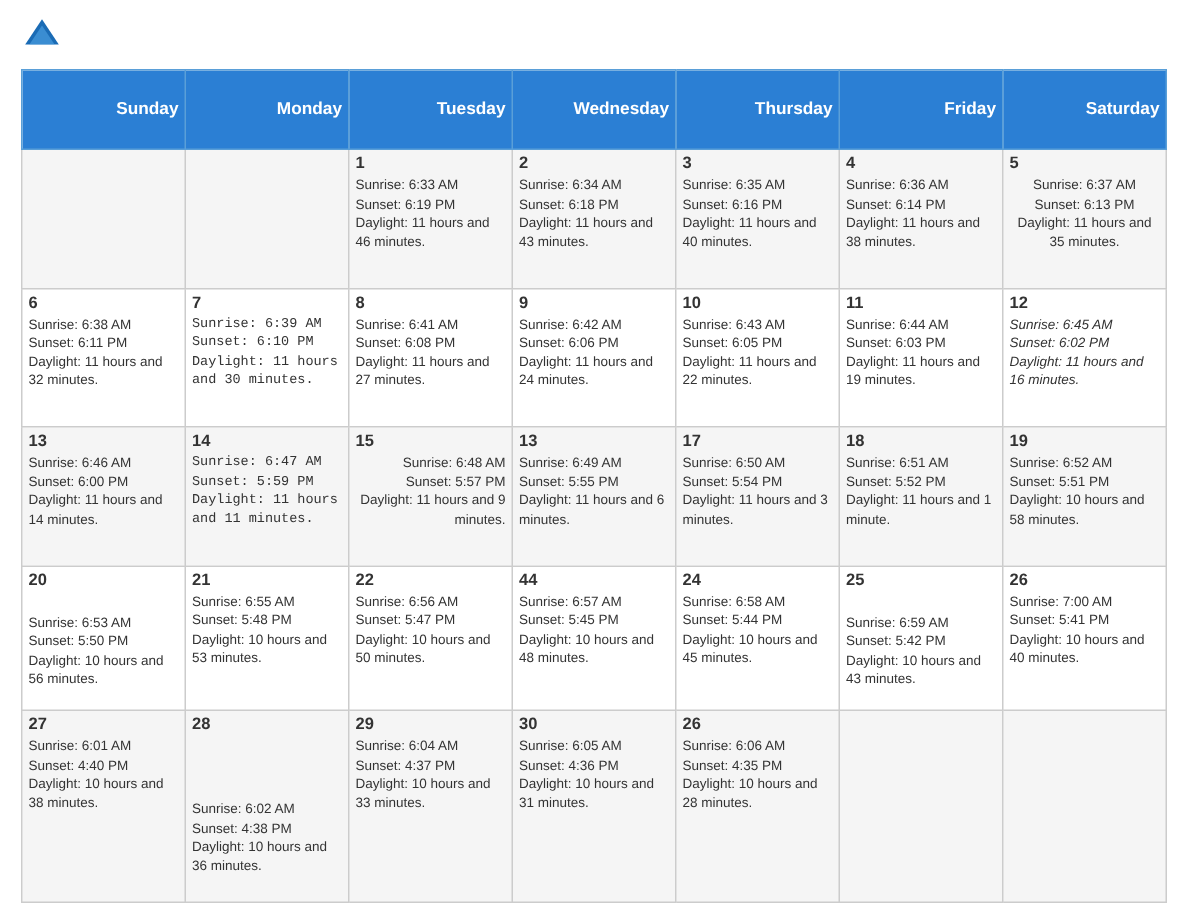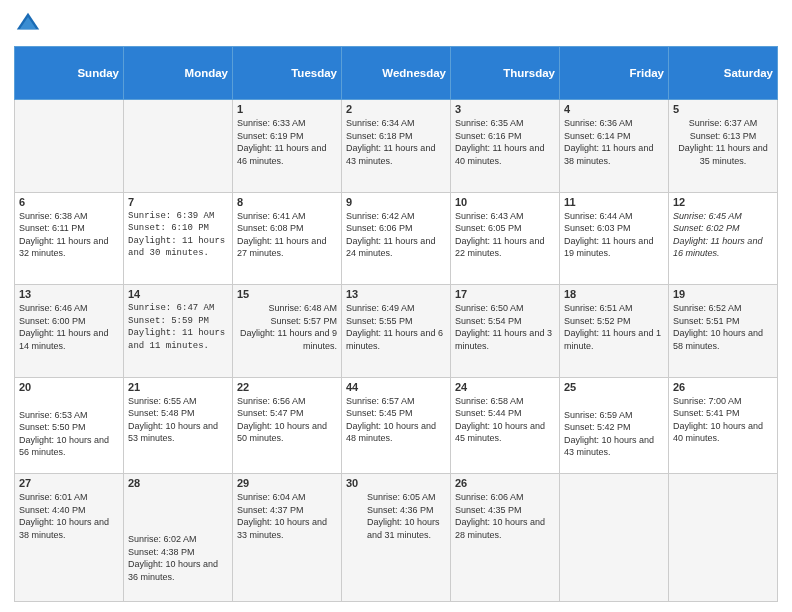--- a/index.html
+++ b/index.html
@@ -320,21 +320,21 @@
 Daylight: 10 hours and 36 minutes.</div>
           </td>
           <td>
             <span class="day-num">29</span>
             <div class="day-info" style="white-space: pre-line;">Sunrise: 6:04 AM
 Sunset: 4:37 PM
 Daylight: 10 hours and 33 minutes.</div>
           </td>
           <td>
             <span class="day-num">30</span>
-            <div class="day-info" style="white-space: pre-line; margin-left: 21px;">Sunrise: 6:05 AM
+            <div class="day-info" style="white-space: pre-line;">Sunrise: 6:05 AM
 Sunset: 4:36 PM
 Daylight: 10 hours and 31 minutes.</div>
           </td>
           <td>
             <span class="day-num">26</span>
             <div class="day-info" style="white-space: pre-line;">Sunrise: 6:06 AM
 Sunset: 4:35 PM
 Daylight: 10 hours and 28 minutes.</div>
           </td>
           <td class="empty"></td>

